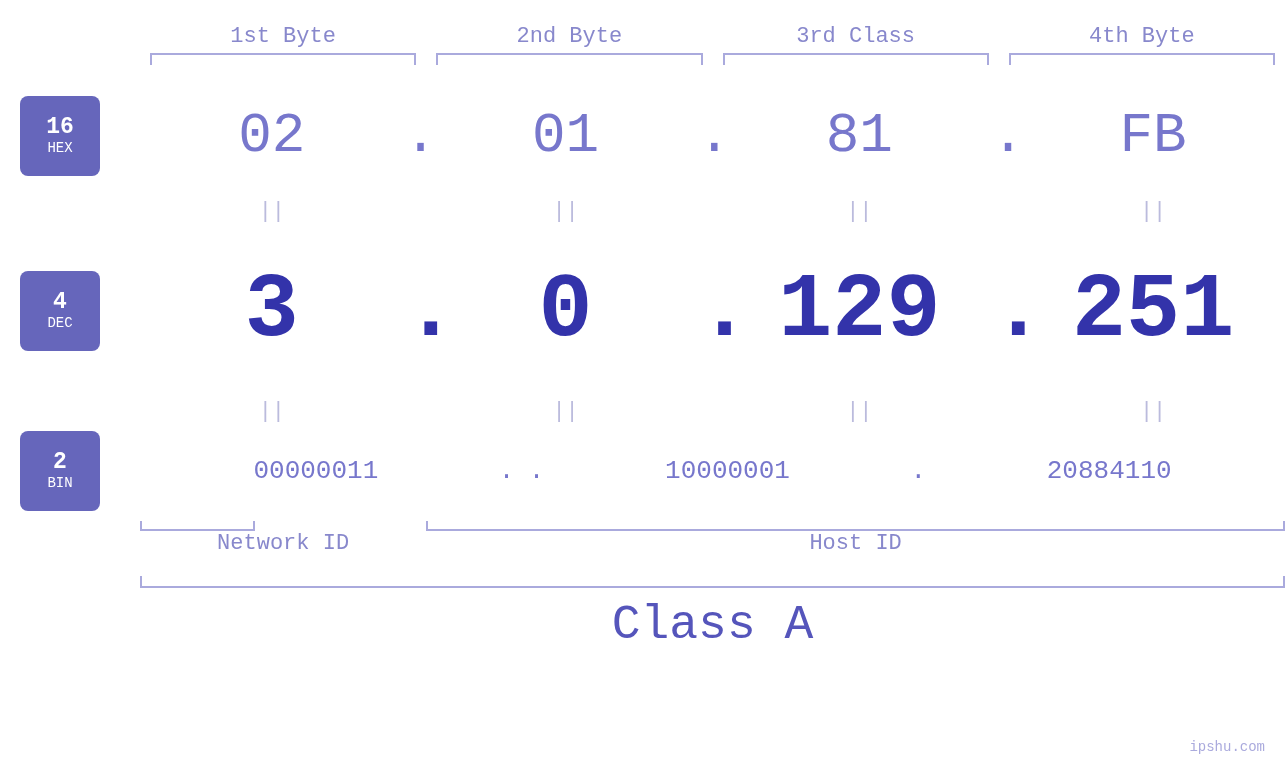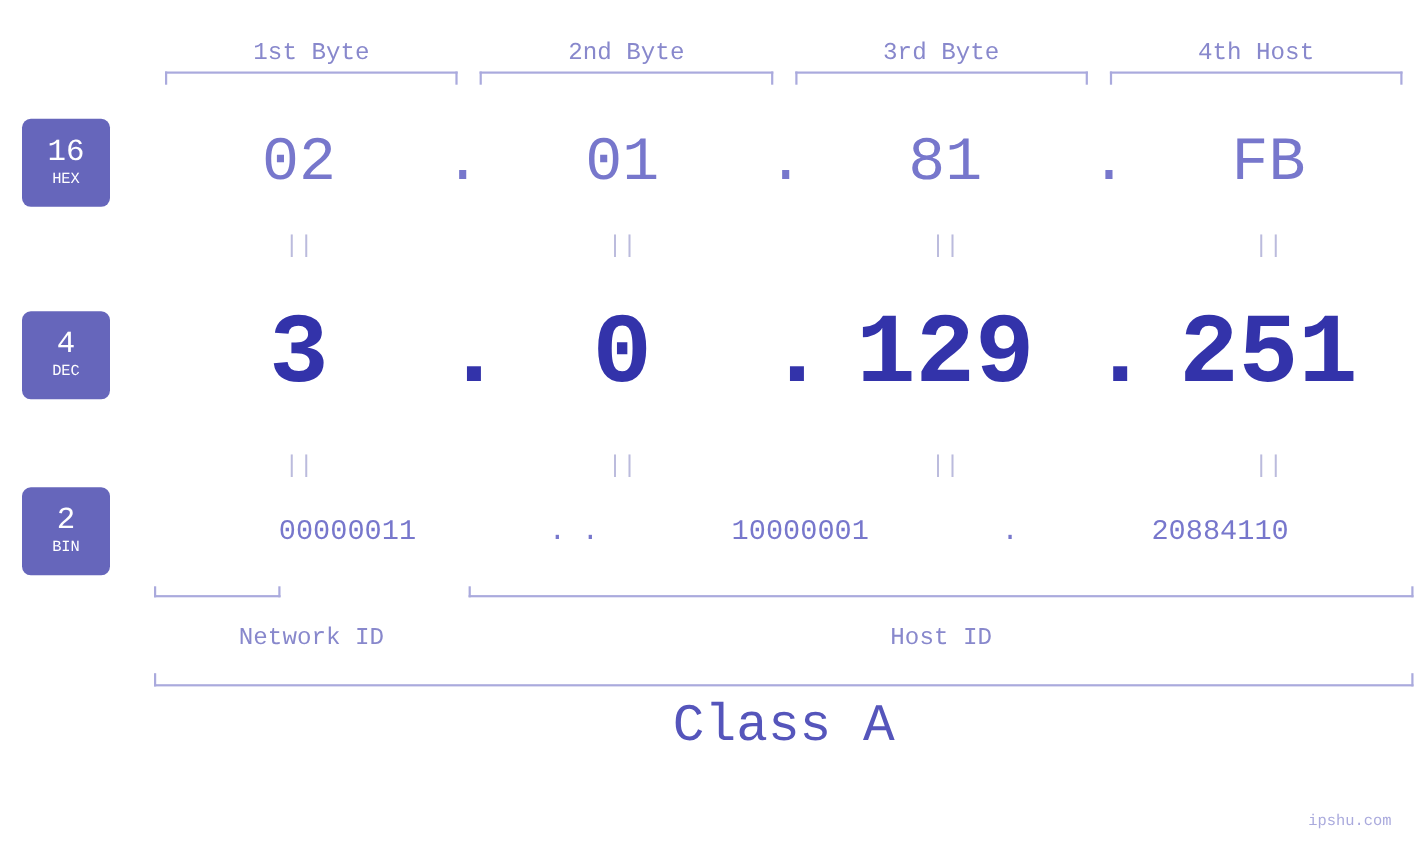--- a/index.html
+++ b/index.html
@@ -13,21 +13,21 @@
       position: relative;
     }
 
     .main-container {
       width: 1285px;
       height: 767px;
       position: relative;
       display: flex;
       flex-direction: column;
       align-items: center;
-      padding-top: 36px;
+      padding-top: 24px;
     }
 
     
     .byte-headers {
       display: flex;
       width: 1100px;
       margin-left: 130px;
       margin-bottom: 8px;
     }
 
@@ -72,22 +72,22 @@
       height: 80px;
       display: flex;
       flex-direction: column;
       align-items: center;
       justify-content: center;
       font-family: 'Courier New', Courier, monospace;
       margin-bottom: 0;
     }
 
     .badge-num {
-      font-size: 28px;
-      font-weight: normal;
+      font-size: 23px;
+      font-weight: bold;
       line-height: 1.1;
     }
 
     .badge-label {
       font-size: 14px;
       line-height: 1.2;
     }
 
     
     .watermark {
@@ -226,22 +226,22 @@
 <body>
 
 <div class="main-container">
 
   <div style="display:flex; flex-direction:row; width:1285px; margin-bottom:0;">
     <div style="width:140px; flex-shrink:0;"></div>
     <div style="flex:1; display:flex; flex-direction:column;">
       <div class="byte-headers" style="width:100%; margin-left:0; margin-bottom:4px;">
         <div class="byte-header">1st Byte</div>
         <div class="byte-header">2nd Byte</div>
-        <div class="byte-header">3rd Byte</div>
-        <div class="byte-header">4th Host</div>
+        <div class="byte-header">3rd Class</div>
+        <div class="byte-header">4th Byte</div>
       </div>
       <div class="bracket-row" style="width:100%; margin-left:0; margin-bottom:10px;">
         <div class="bracket"></div>
         <div class="bracket"></div>
         <div class="bracket"></div>
         <div class="bracket"></div>
       </div>
     </div>
   </div>
 
@@ -327,21 +327,21 @@
 
         <div style="flex:1; position:relative; height:16px;">
           <div style="position:absolute; left:0; right:60%; bottom:0; border-bottom:2px solid #aaaadd; border-left:2px solid #aaaadd; border-right:2px solid #aaaadd; height:10px;"></div>
         </div>
 
         <div style="flex:3; position:relative; height:16px;">
           <div style="position:absolute; left:0; right:0; bottom:0; border-bottom:2px solid #aaaadd; border-left:2px solid #aaaadd; border-right:2px solid #aaaadd; height:10px;"></div>
         </div>
       </div>
 
-      <div style="display:flex; margin-top:24px;">
+      <div style="display:flex; margin-top:0;">
         <div style="flex:1; text-align:center; color:#8888cc; font-size:22px; font-family:'Courier New',Courier,monospace;">Network ID</div>
         <div style="flex:3; text-align:center; color:#8888cc; font-size:22px; font-family:'Courier New',Courier,monospace;">Host ID</div>
       </div>
 
       <div style="margin-top:12px; position:relative; height:20px; width:100%;">
         <div style="position:absolute; left:0; right:0; bottom:0; border-bottom:2px solid #aaaadd; border-left:2px solid #aaaadd; border-right:2px solid #aaaadd; height:12px;"></div>
       </div>
 
       <div style="text-align:center; margin-top:10px;">
         <span style="color:#5555bb; font-size:48px; font-family:'Courier New',Courier,monospace;">Class A</span>

